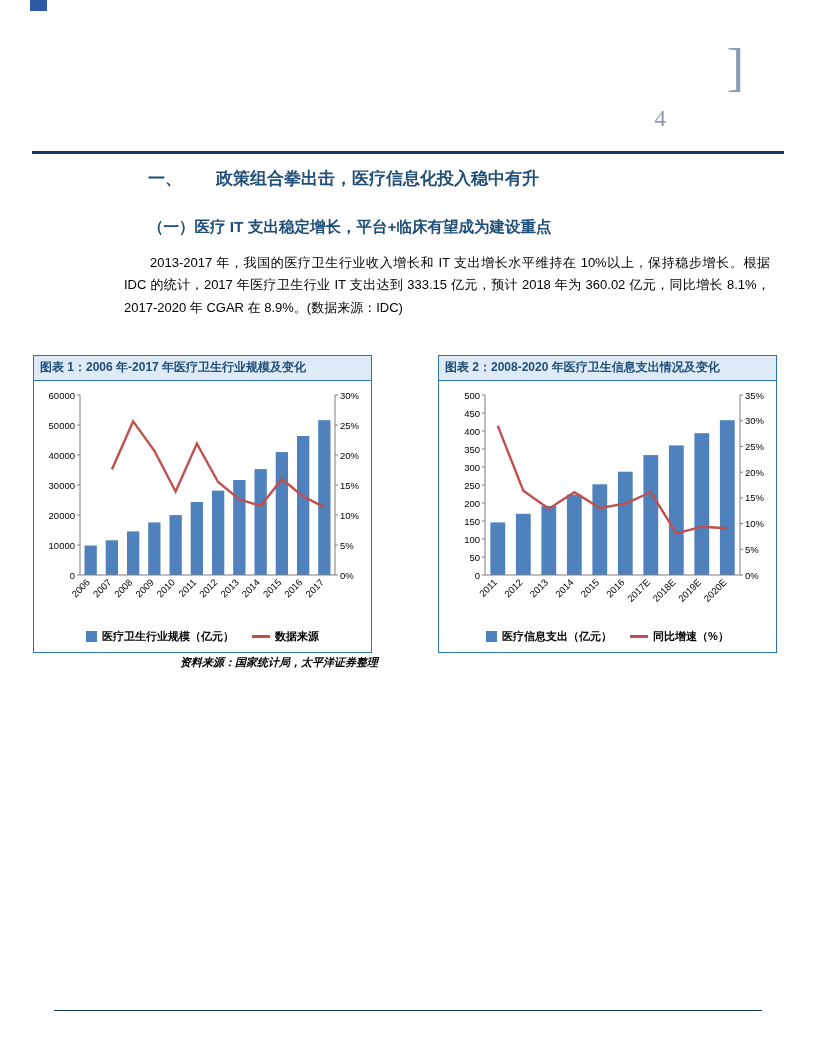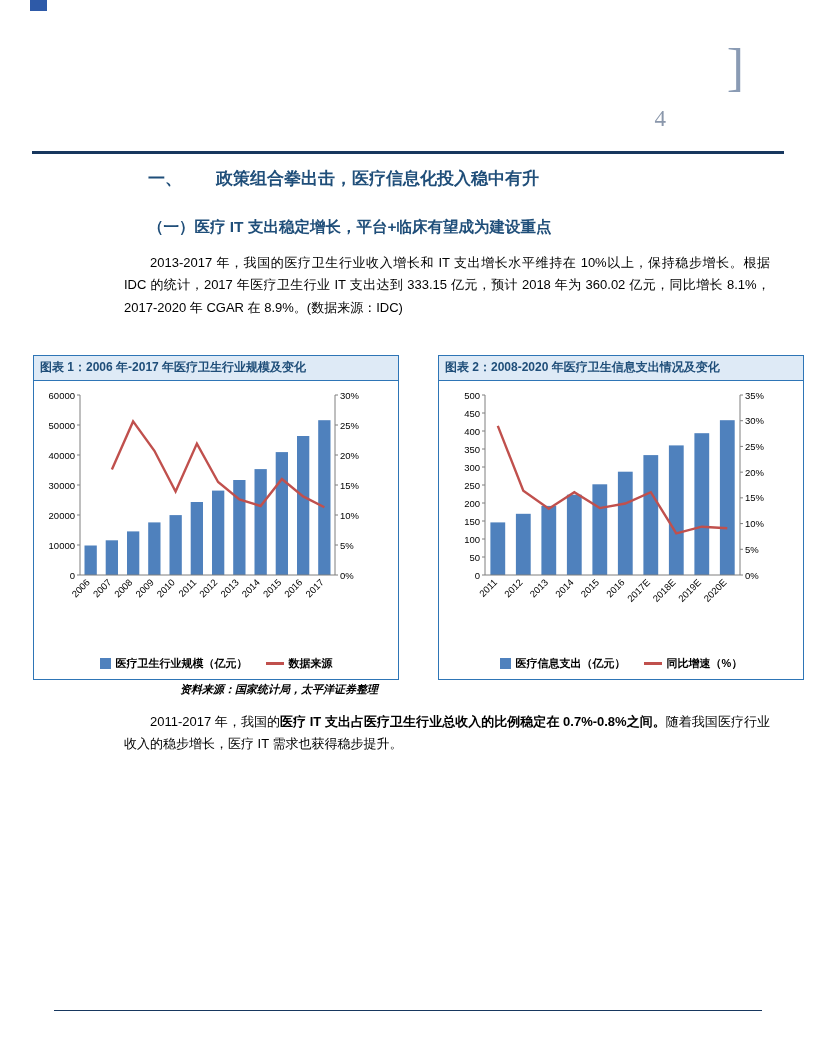--- a/index.html
+++ b/index.html
@@ -41,38 +41,38 @@
     font-size:13px;line-height:1.72;
     text-align:justify;text-indent:2em;
     color:#000;
   }
   p.body-par .bold-seg{font-weight:700;}
   .figures-row{
     display:flex;justify-content:space-between;
     margin-top:36px;padding:0 1px;
   }
   .figure{
-    width:366px;
+    width:339px;
     border:1px solid #2e75b6;
     background:#ffffff;
     box-sizing:border-box;
   }
   .figure-title{
     background:#deeaf6;
     border-bottom:1px solid #2e75b6;
     color:#1f4e79;font-weight:700;font-size:12px;
     padding:4px 6px;line-height:1.3;
   }
   .chart-canvas{padding:4px 0 0 0;}
   .tk{font:9.5px "Liberation Sans","DejaVu Sans",sans-serif;fill:#000;}
   .ax{stroke:#7f7f7f;stroke-width:1;}
   .legend{
     display:flex;justify-content:center;align-items:flex-start;
     gap:18px;padding:2px 0 8px 0;
-    font-size:11px;font-weight:700;color:#000;margin-top:27px;
+    font-size:11px;font-weight:700;color:#000;
   }
   .legend-item{display:flex;align-items:center;gap:5px;}
   .swatch-bar{display:inline-block;width:11px;height:11px;background:#4f81bd;}
   .swatch-line{display:inline-block;width:18px;height:3px;background:#c0504d;}
   .figure-source{
     margin-top:2px;
     text-align:right;
     font-family:"Liberation Serif","DejaVu Serif",serif;
     font-style:italic;font-weight:700;
     font-size:11px;color:#000;
@@ -252,19 +252,18 @@
             <span class="legend-item">
               <span class="swatch-line"></span>
               <span>同比增速（%）</span>
             </span>
           </div>
         </div>
       </div>
 
     </div>
 
-    <p class="body-par p2"><span>2011-2017 年，我国的</span><span class="bold-seg">医疗 IT 支出占医疗卫生行业总收入的比例稳定在 0.7%-0.8%之间。</span><span>随着我国医疗行业收入的稳步增长，医疗 IT 需求也获得稳步提升。</span></p>
 
   </div>
 
   <div class="footer-line"></div>
 
 </div>
 
 </body></html>

